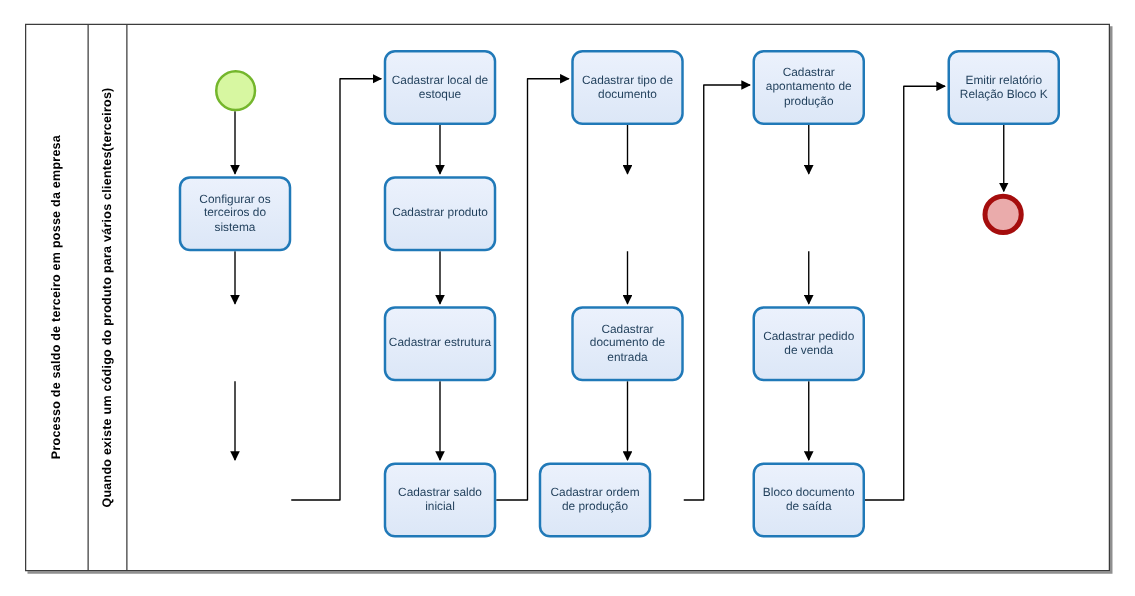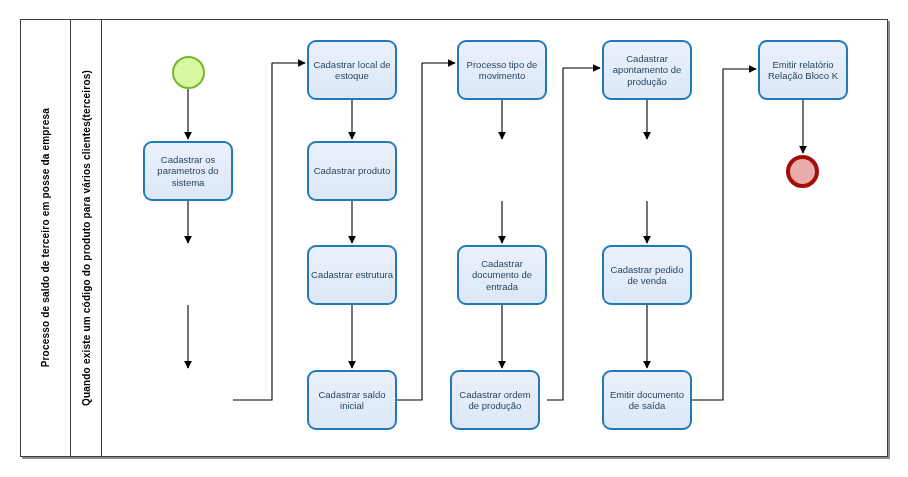--- a/index.html
+++ b/index.html
@@ -76,54 +76,54 @@
       <path d="M647,201 V243" marker-end="url(#arrow)"></path>
       <path d="M647,305 V368" marker-end="url(#arrow)"></path>
       <path d="M692,400 H723 V69 H756" marker-end="url(#arrow)"></path>
       <path d="M803,100 V153" marker-end="url(#arrow)"></path>
     </g>
   </svg>
 
   <div class="event event-start"></div>
 
   <div class="task" style="left:143px;top:141px">
-    <span>Cadastrar os parametros do sistema</span>
+    <span>Configurar os terceiros do sistema</span>
   </div>
 
   <div class="task" style="left:307px;top:40px">
     <span>Cadastrar local de estoque</span>
   </div>
   <div class="task" style="left:307px;top:141px">
     <span>Cadastrar produto</span>
   </div>
   <div class="task" style="left:307px;top:245px">
     <span>Cadastrar estrutura</span>
   </div>
   <div class="task" style="left:307px;top:370px">
     <span>Cadastrar saldo inicial</span>
   </div>
 
   <div class="task" style="left:457px;top:40px">
-    <span>Processo tipo de movimento</span>
+    <span>Cadastrar tipo de documento</span>
   </div>
   <div class="task" style="left:457px;top:245px">
     <span>Cadastrar documento de entrada</span>
   </div>
-  <div class="task" style="left:450px;top:370px">
+  <div class="task" style="left:431px;top:370px">
     <span>Cadastrar ordem de produção</span>
   </div>
 
   <div class="task" style="left:602px;top:40px">
     <span>Cadastrar apontamento de produção</span>
   </div>
   <div class="task" style="left:602px;top:245px">
     <span>Cadastrar pedido de venda</span>
   </div>
   <div class="task" style="left:602px;top:370px">
-    <span>Emitir documento de saída</span>
+    <span>Bloco documento de saída</span>
   </div>
 
   <div class="task" style="left:758px;top:40px">
     <span>Emitir relatório Relação Bloco K</span>
   </div>
 
   <div class="event event-end"></div>
 
 </div>
 

